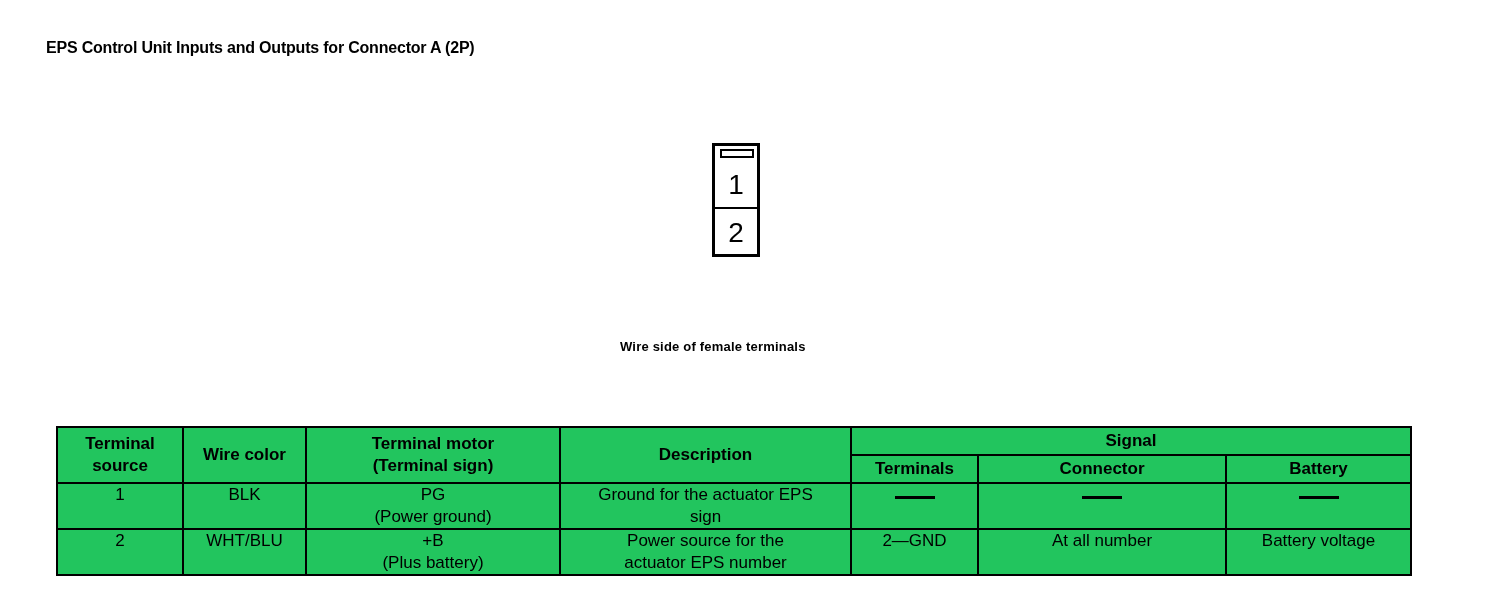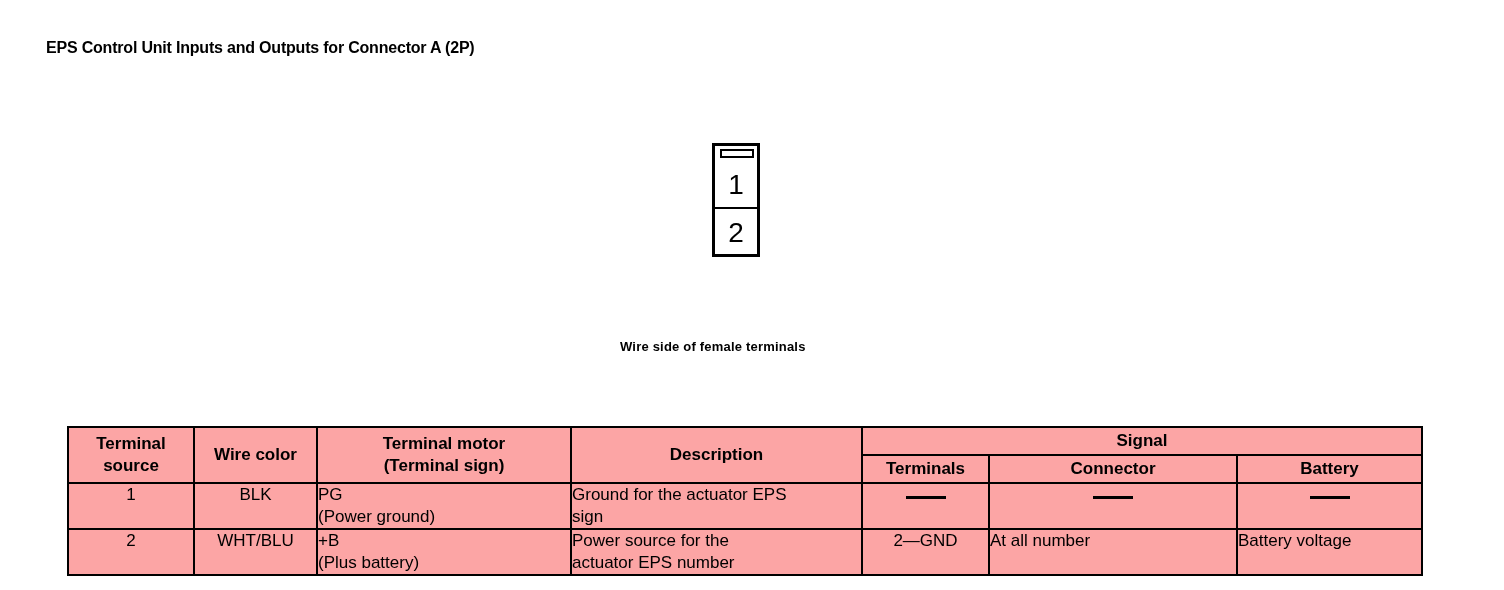--- a/index.html
+++ b/index.html
@@ -70,26 +70,26 @@
     font-size: 13px;
     font-weight: bold;
     letter-spacing: 0.2px;
     white-space: nowrap;
     margin-top: 28px;
   }
 
   
   #io-table {
     position: absolute;
-    left: 67px;
+    left: 56px;
     top: 426px;
     width: 1354px;
     border-collapse: collapse;
     table-layout: fixed;
-    background: #fca5a5;
+    background: #22c55e;
   }
   #io-table th, #io-table td {
     border: 2px solid #000;
     padding: 0;
     vertical-align: top;
     font-size: 17px;
     line-height: 22px;
   }
   #io-table th {
     text-align: center;
@@ -104,21 +104,21 @@
   td {
     height: 44px;
     padding: 2px 5px 2px 6px;
   }
   td.center {
     text-align: center;
     vertical-align: top;
     font-weight: normal;
   }
   td.left {
-    text-align: left;
+    text-align: center;
     margin-left: 8px;
   }
   .dash-mark {
     display: inline-block;
     width: 40px;
     height: 0;
     border-top: 3px solid #000;
     margin-top: 12px;
     vertical-align: top;
   }

